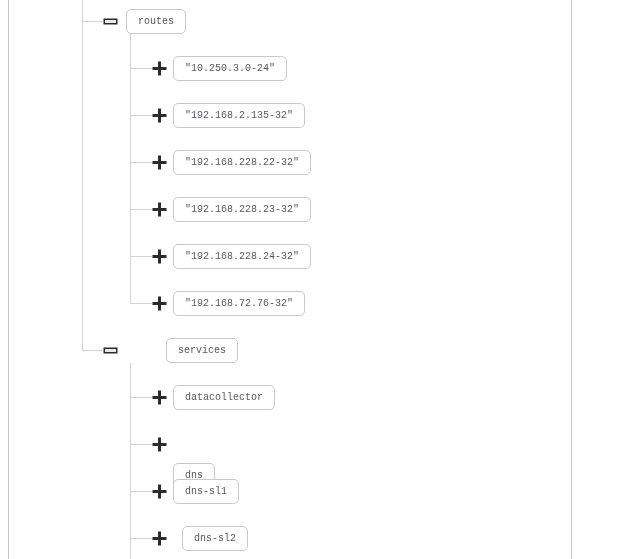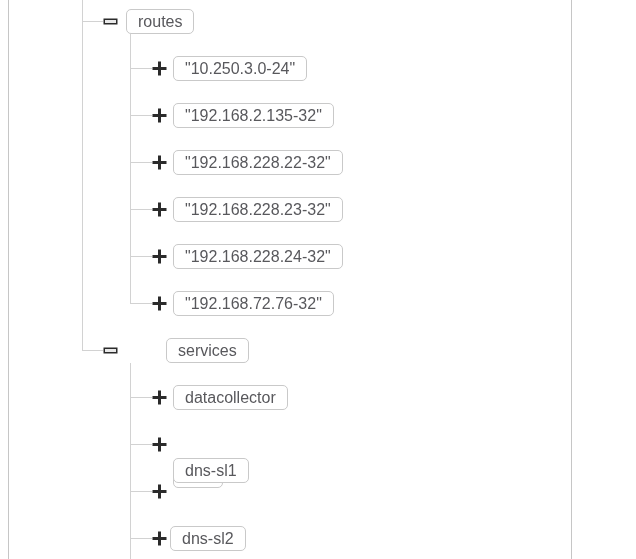--- a/index.html
+++ b/index.html
@@ -55,23 +55,24 @@
     display: inline-flex;
     align-items: center;
     justify-content: center;
     box-sizing: border-box;
     height: 25px;
     padding: 0 11px;
     border: 1px solid #c9c9c9;
     border-radius: 5px;
     background: #ffffff;
     color: #58585c;
-    font-size: 16px;
+    font-size: 10px;
     line-height: 1;
     white-space: nowrap;
+    font-family: Liberation Mono, monospace;
   }
 </style>
 </head>
 <body>
 
 <div id="canvas">
 
   <div class="rule-v" style="left:8px; top:0; height:559px;"></div>
   <div class="rule-v" style="left:571px; top:0; height:559px;"></div>
 
@@ -166,23 +167,23 @@
     </svg>
   </span>
   <div class="node" style="left:173px; top:432px;margin-top:31px;">dns</div>
 
   <div class="connector" style="left:130px; top:491px; width:22px;"></div>
   <span class="toggle" style="left:152px; top:484px;">
     <svg width="15" height="15" viewBox="0 0 15 15" aria-hidden="true">
       <path d="M6 0.5h3v5.5h5.5v3H9V14.5H6V9H0.5V6H6z" fill="#2b2b2b"></path>
     </svg>
   </span>
-  <div class="node" style="left:173px; top:458px;">dns-sl1</div>
+  <div class="node" style="left:173px; top:479px;">dns-sl1</div>
 
   <div class="connector" style="left:130px; top:538px; width:22px;"></div>
   <span class="toggle" style="left:152px; top:531px;">
     <svg width="15" height="15" viewBox="0 0 15 15" aria-hidden="true">
       <path d="M6 0.5h3v5.5h5.5v3H9V14.5H6V9H0.5V6H6z" fill="#2b2b2b"></path>
     </svg>
   </span>
-  <div class="node" style="left:170px; top:526px;">dns-sl2</div>
+  <div class="node" style="left:182px; top:526px;">dns-sl2</div>
 
 </div>
 
 </body></html>

